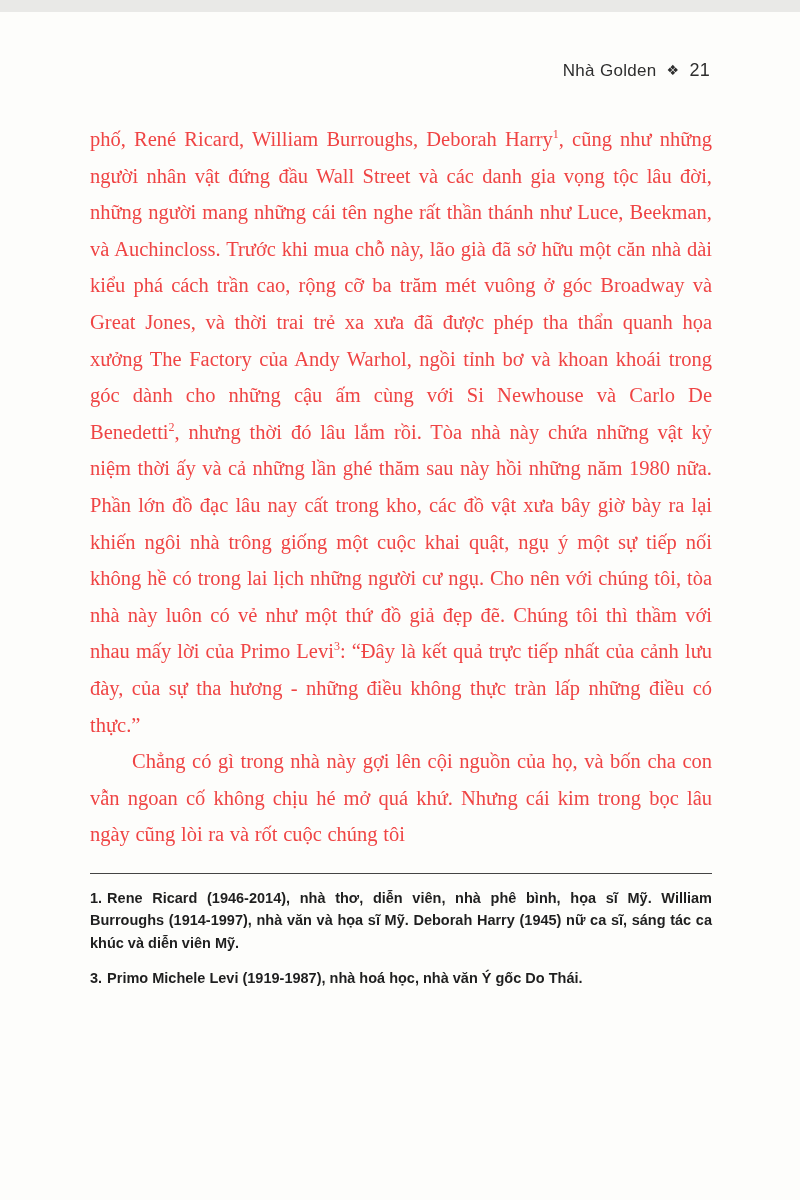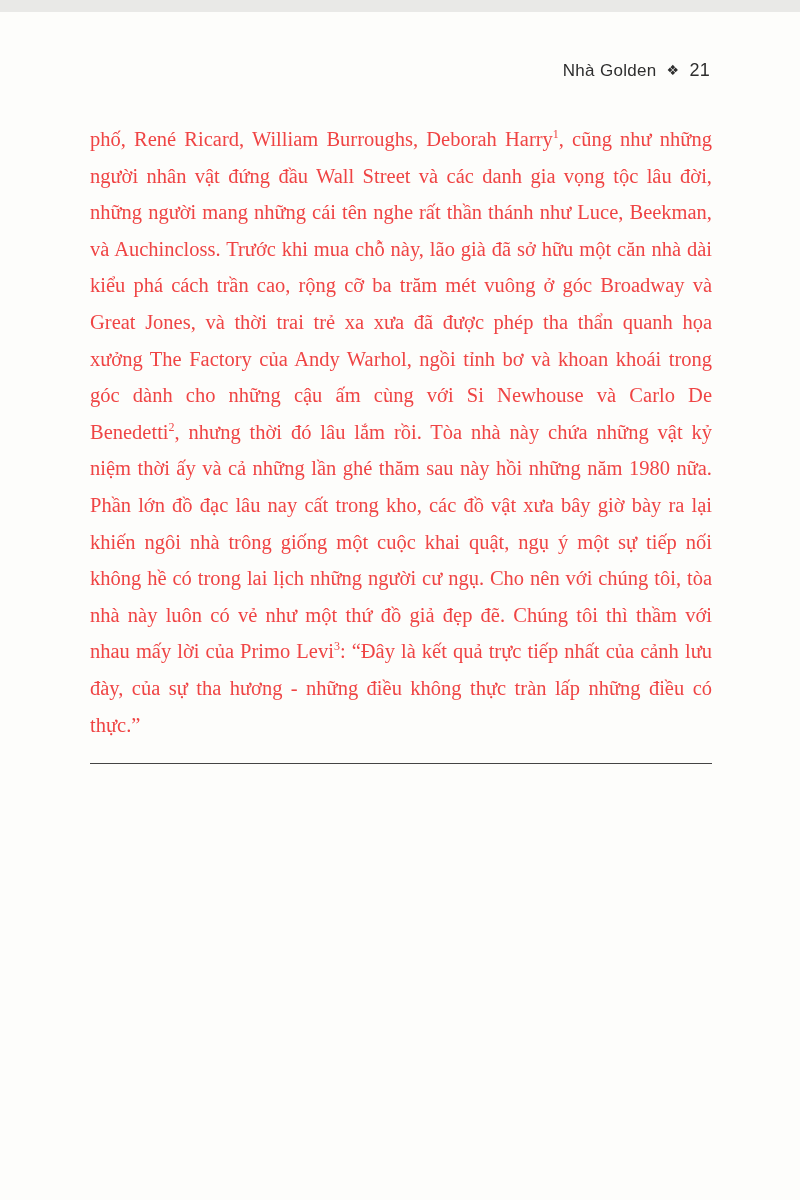--- a/index.html
+++ b/index.html
@@ -82,19 +82,22 @@
 <body>
 
 <div class="page">
 
   <header class="running-head">
     <span>Nhà Golden</span><span class="orn">❖</span><span class="pg">21</span>
   </header>
 
   <main class="body-text">
     <p class="para"><span>phố, René Ricard, William Burroughs, Deborah Harry</span><sup class="fn-ref">1</sup><span>, cũng như những người nhân vật đứng đầu Wall Street và các danh gia vọng tộc lâu đời, những người mang những cái tên nghe rất thần thánh như Luce, Beekman, và Auchincloss. Trước khi mua chỗ này, lão già đã sở hữu một căn nhà dài kiểu phá cách trần cao, rộng cỡ ba trăm mét vuông ở góc Broadway và Great Jones, và thời trai trẻ xa xưa đã được phép tha thẩn quanh họa xưởng The Factory của Andy Warhol, ngồi tỉnh bơ và khoan khoái trong góc dành cho những cậu ấm cùng với Si Newhouse và Carlo De Benedetti</span><sup class="fn-ref">2</sup><span>, nhưng thời đó lâu lắm rồi. Tòa nhà này chứa những vật kỷ niệm thời ấy và cả những lần ghé thăm sau này hồi những năm 1980 nữa. Phần lớn đồ đạc lâu nay cất trong kho, các đồ vật xưa bây giờ bày ra lại khiến ngôi nhà trông giống một cuộc khai quật, ngụ ý một sự tiếp nối không hề có trong lai lịch những người cư ngụ. Cho nên với chúng tôi, tòa nhà này luôn có vẻ như một thứ đồ giả đẹp đẽ. Chúng tôi thì thầm với nhau mấy lời của Primo Levi</span><sup class="fn-ref">3</sup><span>: “Đây là kết quả trực tiếp nhất của cảnh lưu đày, của sự tha hương - những điều không thực tràn lấp những điều có thực.”</span></p>
+    <p class="para indent">Chẳng có gì trong nhà này gợi lên cội nguồn của họ, và bốn cha con vẫn ngoan cố không chịu hé mở quá khứ. Nhưng cái kim trong bọc lâu ngày cũng lòi ra và rốt cuộc chúng tôi</p>
   </main>
 
   <footer class="footnotes">
     <div class="fn-rule"></div>
+    <p class="fn"><span class="fn-num">1.</span><span>Rene Ricard (1946-2014), nhà thơ, diễn viên, nhà phê bình, họa sĩ Mỹ. William Burroughs (1914-1997), nhà văn và họa sĩ Mỹ. Deborah Harry (1945) nữ ca sĩ, sáng tác ca khúc và diễn viên Mỹ.</span></p>
+    <p class="fn"><span class="fn-num">3.</span><span>Primo Michele Levi (1919-1987), nhà hoá học, nhà văn Ý gốc Do Thái.</span></p>
   </footer>
 
 </div>
 
 </body></html>

